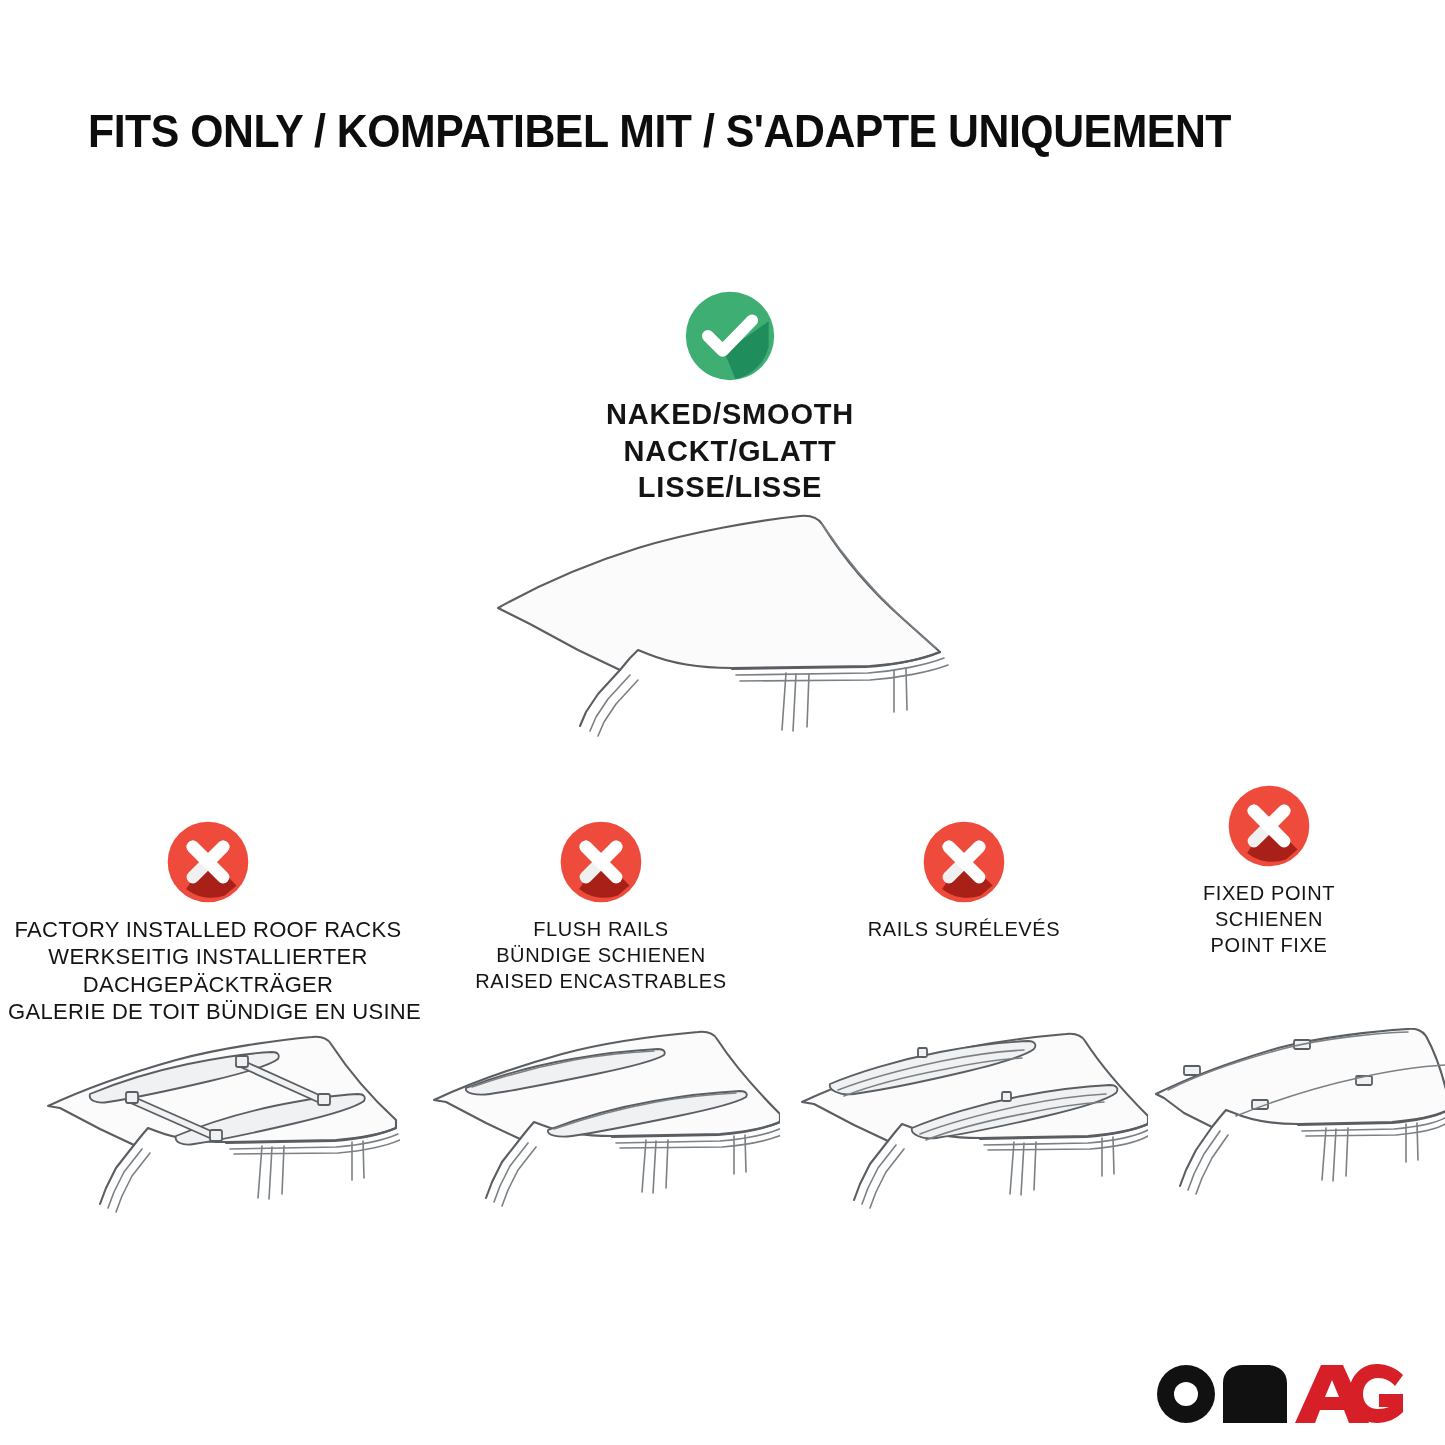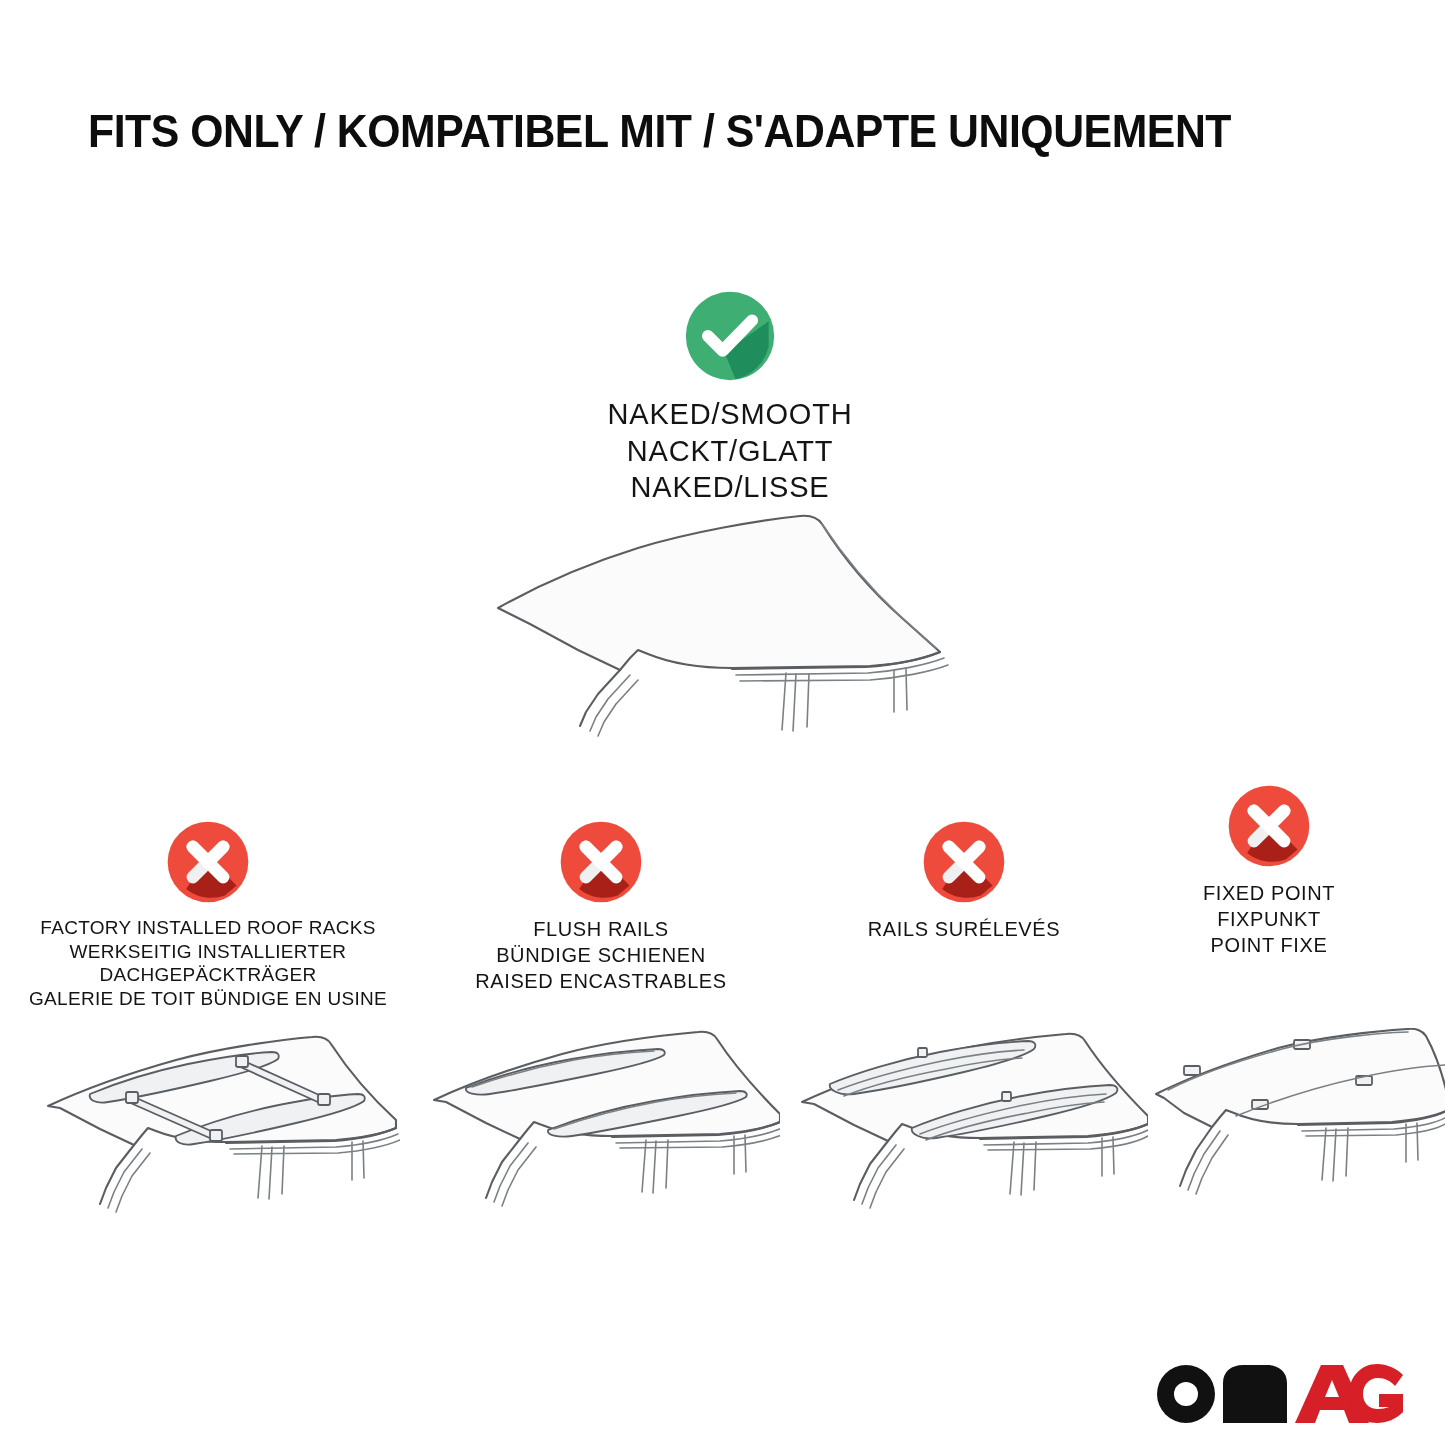--- a/index.html
+++ b/index.html
@@ -37,21 +37,21 @@
   .badge{
     position:relative;
     width:92px;height:92px;
     margin:0 auto;
   }
   .badge svg{display:block;width:92px;height:92px;}
 
   .good-labels{
     margin-top:14px;
     font-size:29px;
-    font-weight:400;
+    font-weight:700;
     line-height:1.26;
     letter-spacing:0.8px;
     color:#141414;
   }
   .good-labels div{white-space:nowrap;}
 
   .good-art{
     position:absolute;
     left:470px; top:498px;
     width:520px; height:260px;
@@ -73,21 +73,21 @@
     margin-top:12px;
     font-size:20px;
     font-weight:400;
     line-height:1.30;
     letter-spacing:0.6px;
     color:#141414;
   }
   .bad-labels div{white-space:nowrap;}
 
   .bad-labels.small{
-    font-size:19px;
+    font-size:22px;
     line-height:1.24;
     letter-spacing:0.3px;
   }
 
   .bad-art{
     position:absolute;
     height:215px;
   }
   .bad-art svg{display:block;width:100%;height:100%;}
 
@@ -128,21 +128,21 @@
     <svg viewBox="0 0 100 100" aria-hidden="true">
       <circle cx="50" cy="50" r="48" fill="#3FAE72"></circle>
       <path d="M44 68 L92 34 L92 62 A48 48 0 0 1 56 97 Z" fill="#1F8E5C"></path>
       <path d="M26 50 L42 66 L74 33" fill="none" stroke="#FFFFFF" stroke-width="13" stroke-linecap="round" stroke-linejoin="round"></path>
     </svg>
   </div>
 
   <div class="good-labels">
     <div>NAKED/SMOOTH</div>
     <div>NACKT/GLATT</div>
-    <div>NAKED/LISSE</div>
+    <div>LISSE/LISSE</div>
   </div>
 </div>
 
 <div class="good-art">
   <svg viewBox="0 0 520 260" aria-hidden="true">
 
     <path class="line-fill" d="M28 110 C60 92 110 68 168 50 C220 34 290 22 330 18
              C340 17 348 20 352 26
              C372 58 400 92 432 120
              L470 154
@@ -355,21 +355,21 @@
       <circle cx="50" cy="50" r="48" fill="#EE4B3C"></circle>
       <path d="M50 44 L84 78 L70 90 A48 48 0 0 1 24 82 Z" fill="#A82018"></path>
       <path d="M32 32 L68 68" stroke="#FFFFFF" stroke-width="15" stroke-linecap="round" fill="none"></path>
       <path d="M68 32 L32 68" stroke="#F0F0F0" stroke-width="15" stroke-linecap="round" fill="none"></path>
       <path d="M32 32 L52 52" stroke="#FFFFFF" stroke-width="15" stroke-linecap="round" fill="none"></path>
       <path d="M68 32 L50 50" stroke="#FFFFFF" stroke-width="15" stroke-linecap="round" fill="none"></path>
     </svg>
   </div>
   <div class="bad-labels">
     <div>FIXED POINT</div>
-    <div>FIXPUNKT</div>
+    <div>SCHIENEN</div>
     <div>POINT FIXE</div>
   </div>
 </div>
 
 <div class="bad-art" id="art-fixed">
   <svg viewBox="0 0 300 215" aria-hidden="true">
     <path class="line-fill" d="M8 66 C36 52 82 34 130 20 C172 9 228 3 260 1
              C268 0 275 3 278 8
              C290 30 296 52 300 70
              L300 82

